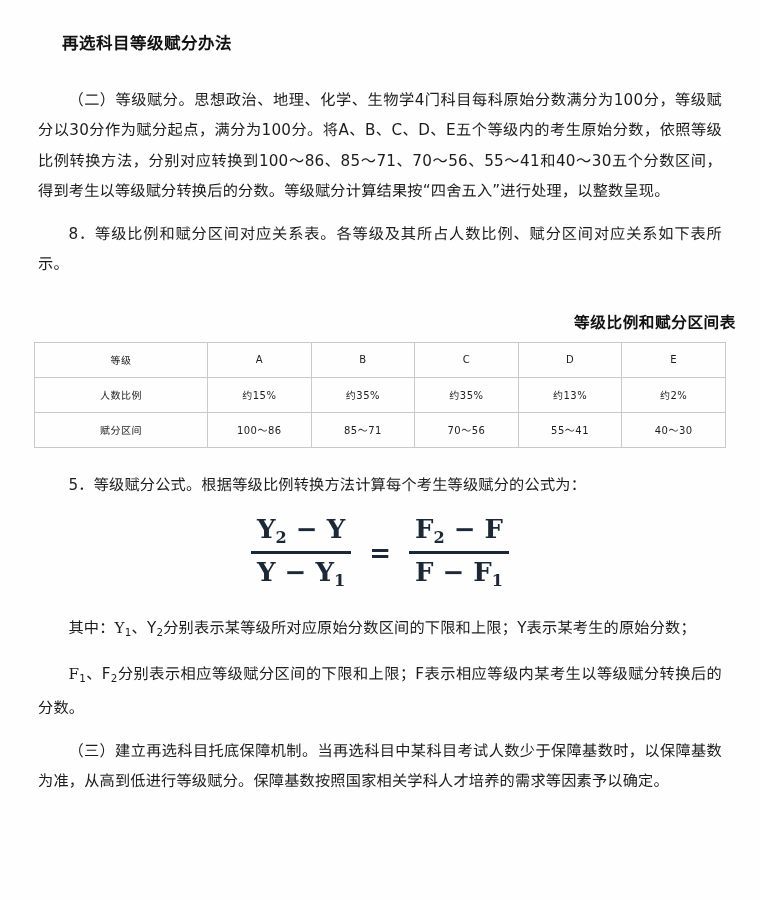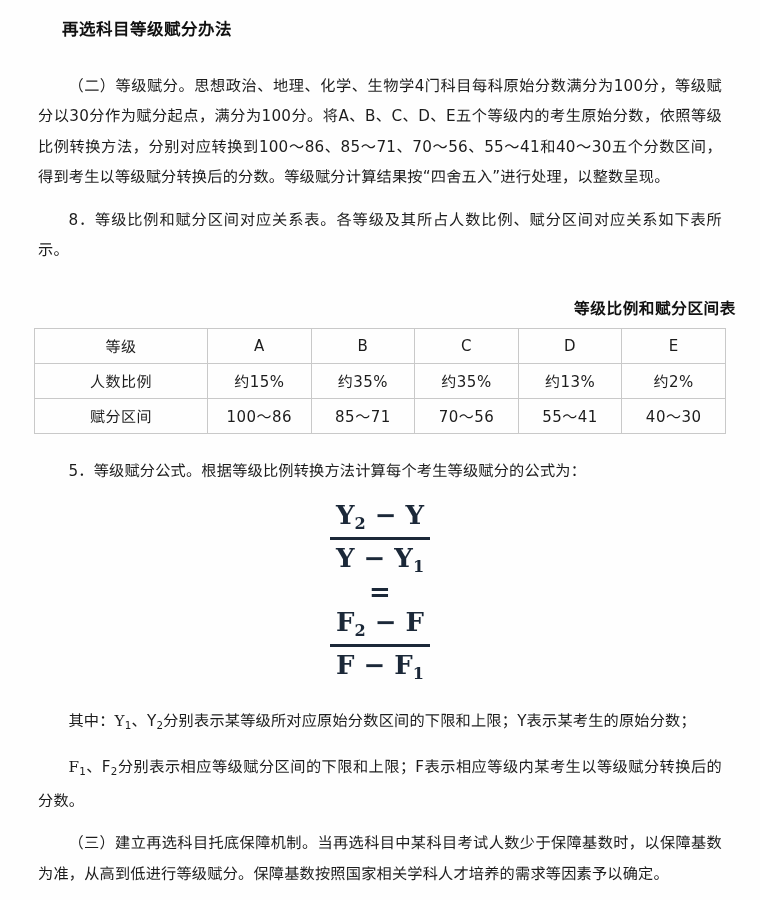--- a/index.html
+++ b/index.html
@@ -20,21 +20,21 @@
     width: 760px;
     height: 900px;
     background: #fefefe;
     box-sizing: border-box;
     padding: 12px 24px 0 24px;
   }
   .doc-title {
     font-size: 16.5px;
     font-weight: bold;
     color: #111111;
-    margin: 6px 0 0 38px;
+    margin: 20px 0 0 38px;
     letter-spacing: 0.5px;
     line-height: 1.5;
   }
   .para {
     font-size: 15.2px;
     line-height: 30.5px;
     color: #1c1c1c;
     margin: 0;
     padding: 0 14px 0 14px;
     text-align: justify;
@@ -61,42 +61,41 @@
     border-collapse: collapse;
     width: 692px;
     margin: 0 auto;
     table-layout: fixed;
   }
   table.grade-table td {
     border: 1px solid #c9c9c9;
     height: 34px;
     text-align: center;
     vertical-align: middle;
-    font-size: 15px;
+    font-size: 10px;
     color: #1c1c1c;
     letter-spacing: 0.5px;
     padding: 0 2px;
   }
   table.grade-table td.rowhead {
     width: 168px;
   }
   .formula-wrap {
     display: flex;
     justify-content: center;
     align-items: center;
     margin: 14px 0 10px 0;
   }
   .formula {
     display: flex;
     align-items: center;
     font-family: "DejaVu Serif", "Liberation Serif", serif;
     font-weight: bold;
     color: #1b2838;
     font-size: 26px;
-    flex-direction: column;
   }
   .frac {
     display: inline-flex;
     flex-direction: column;
     align-items: center;
     margin: 0 6px;
   }
   .frac .num, .frac .den {
     padding: 1px 6px;
     white-space: nowrap;

